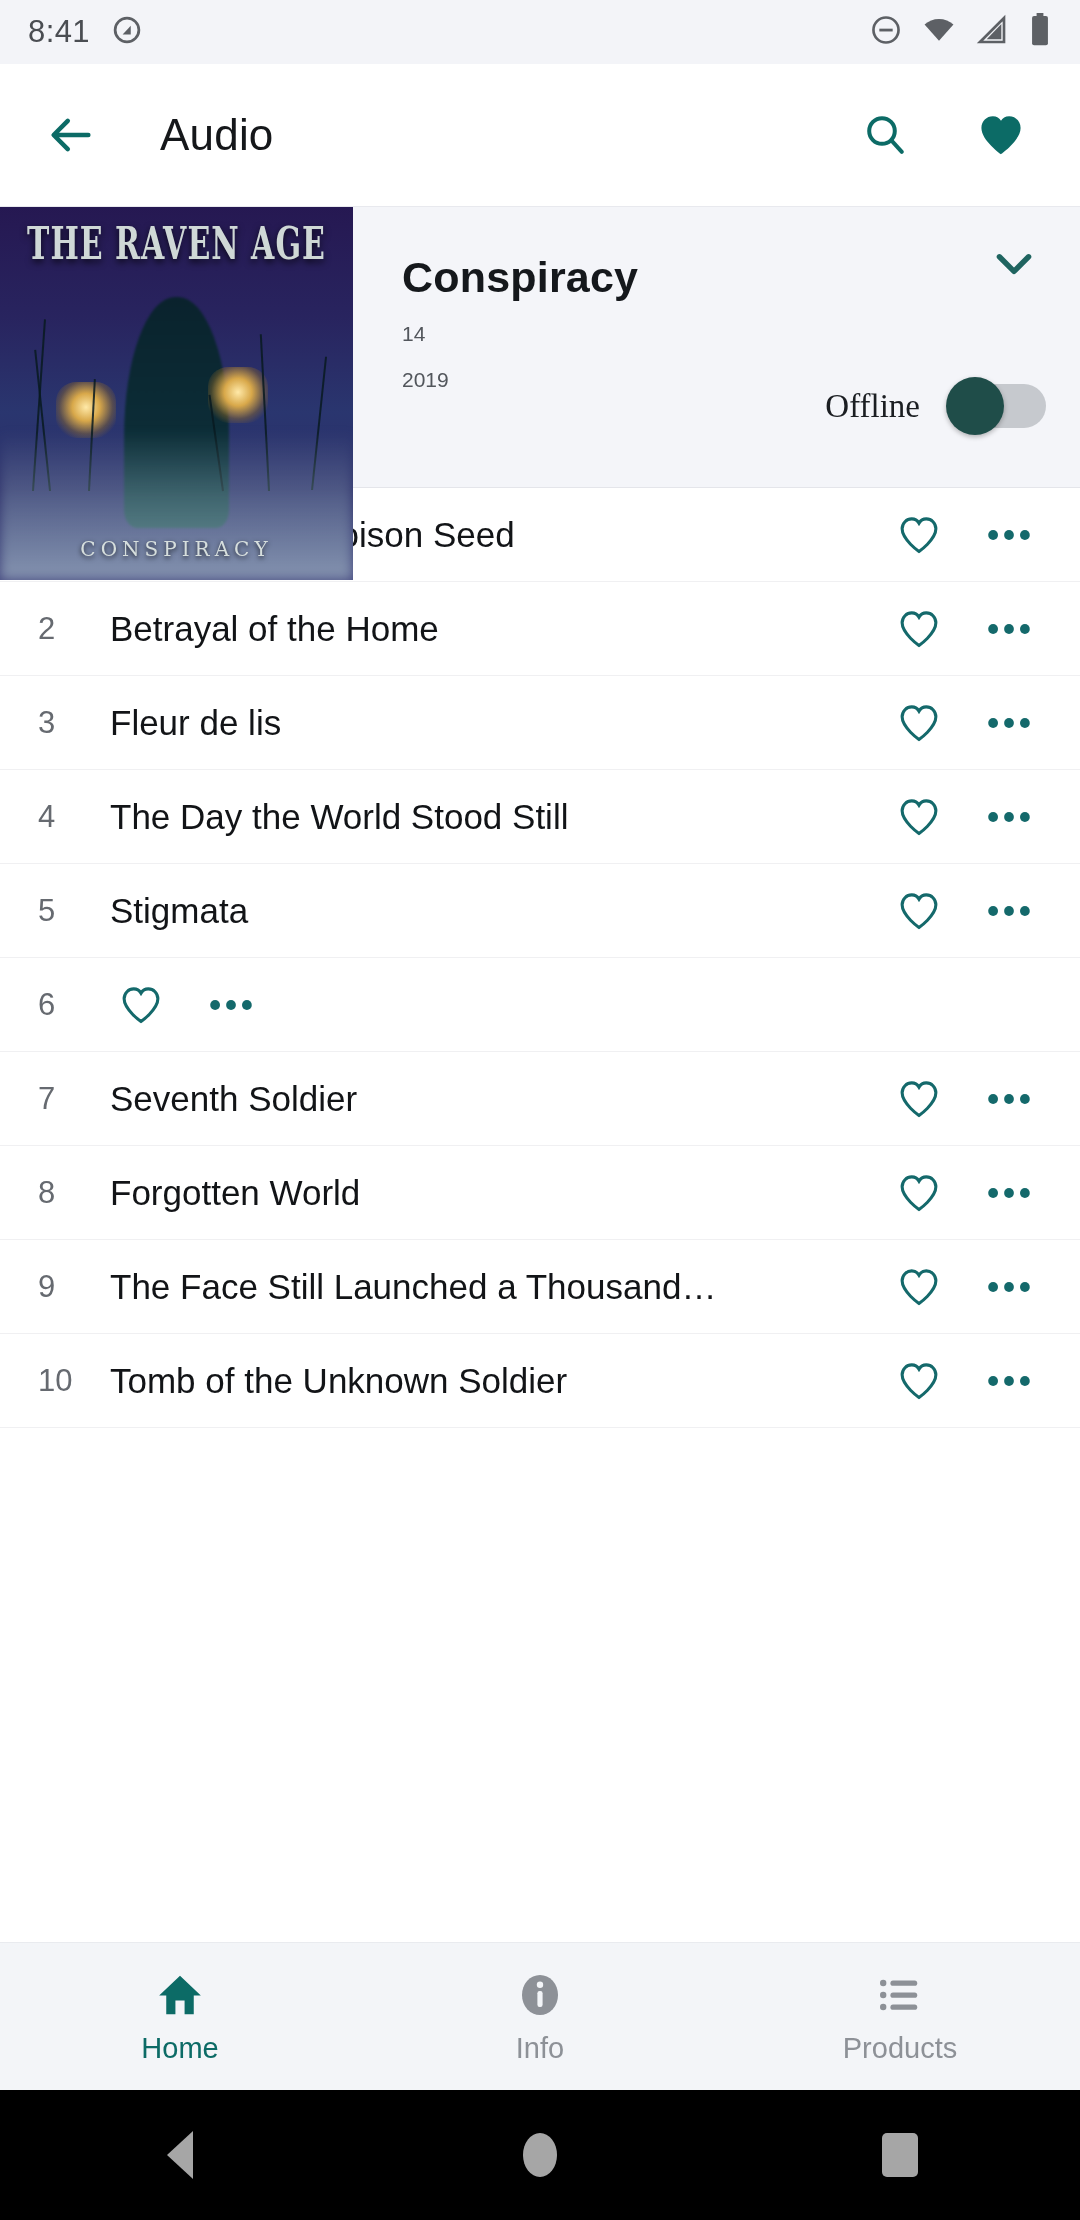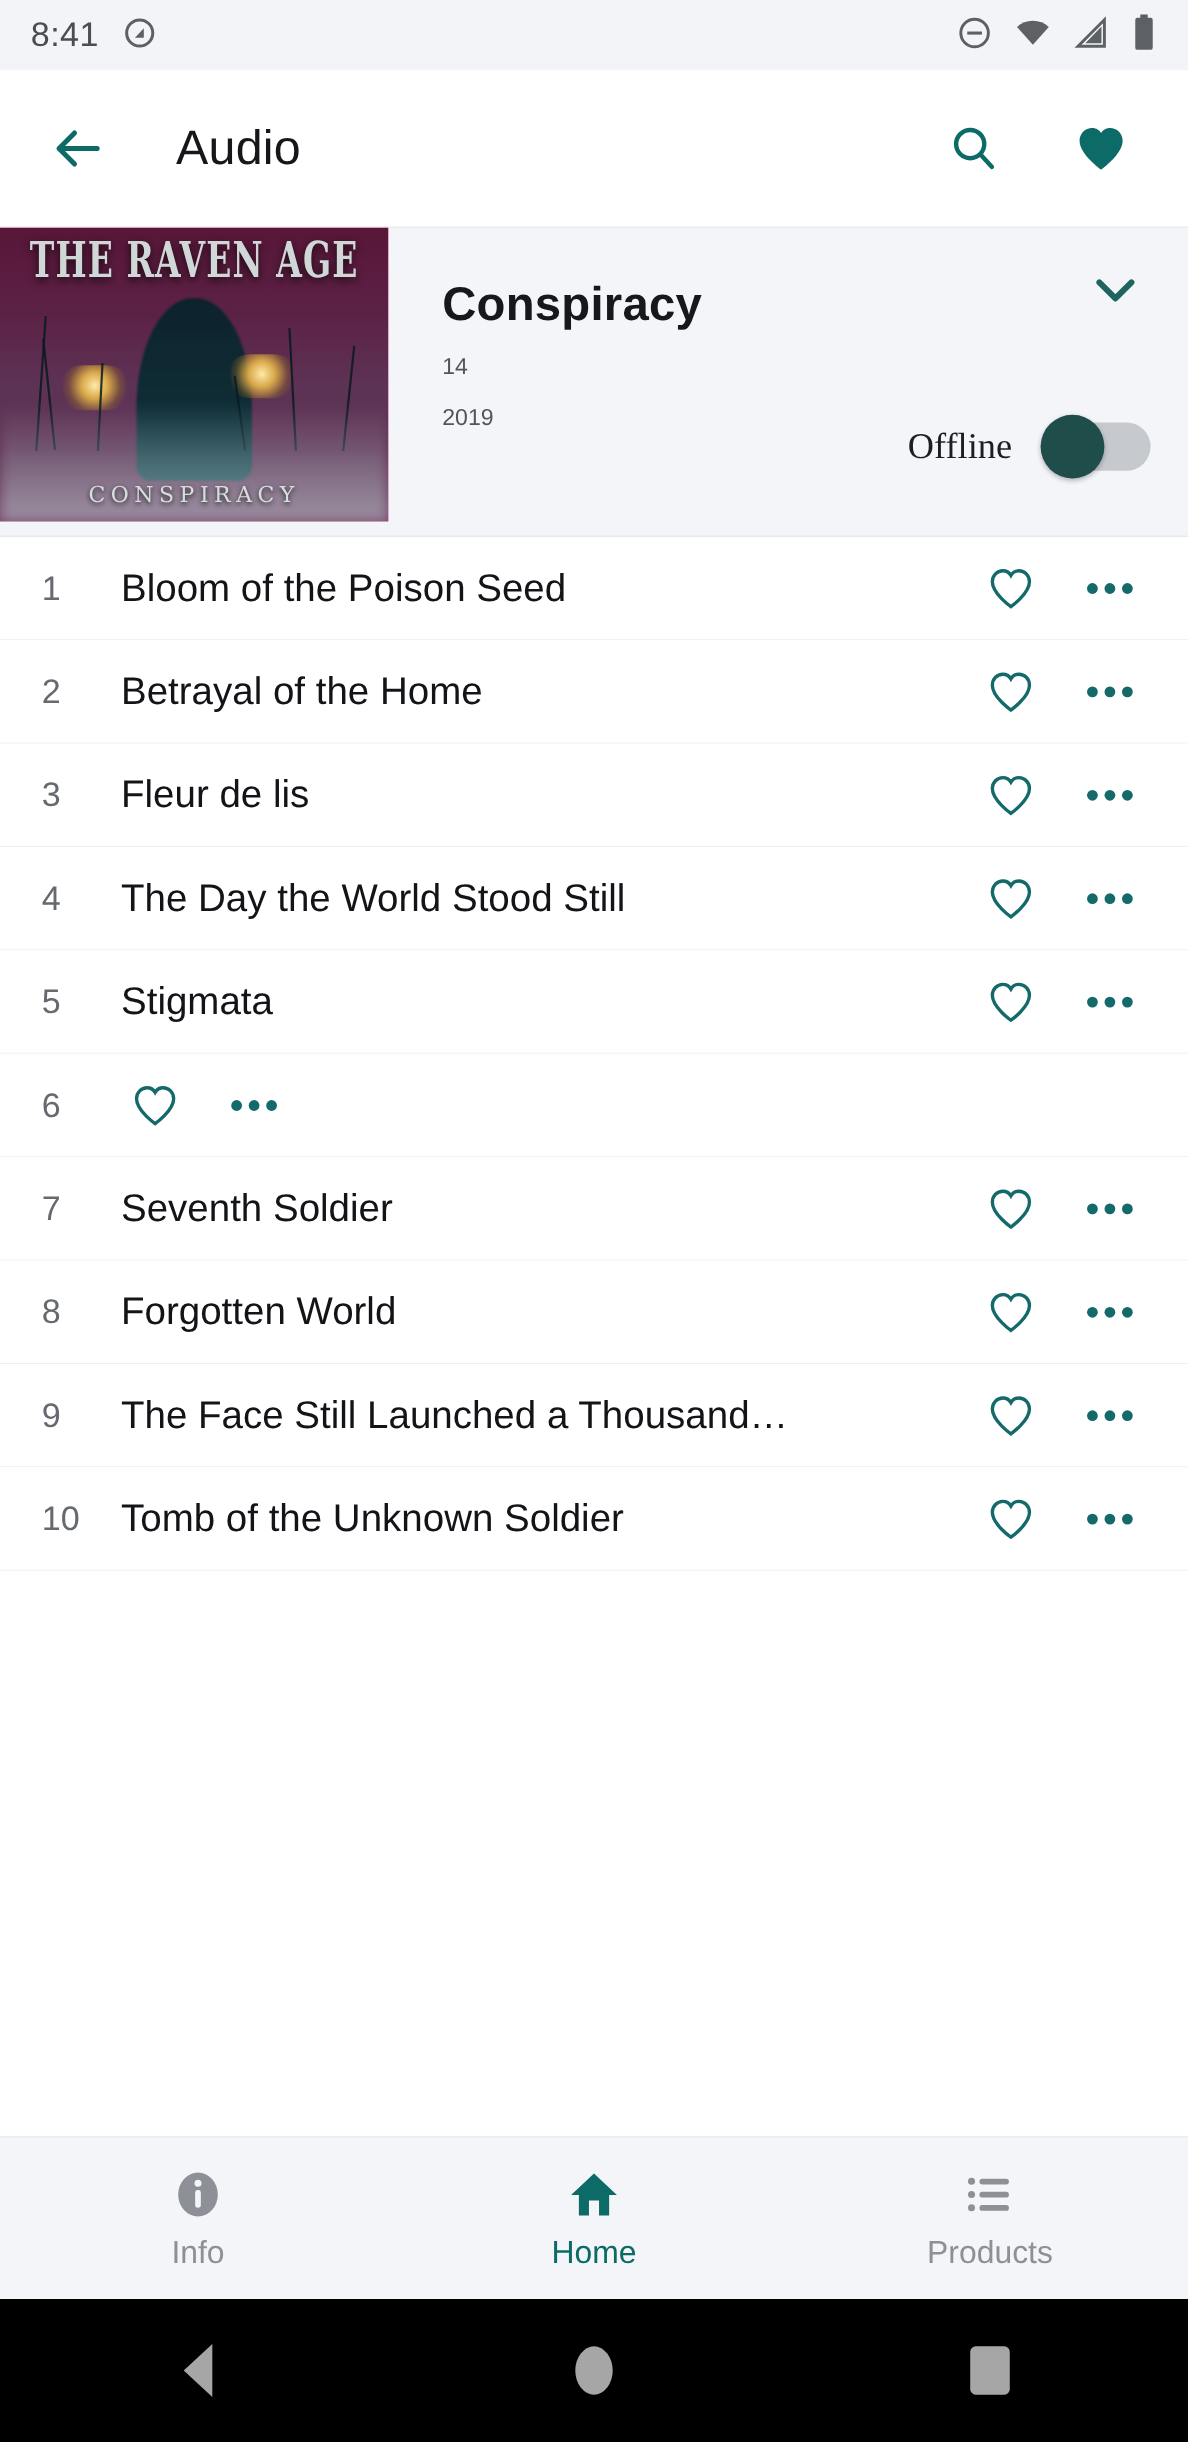--- a/index.html
+++ b/index.html
@@ -41,24 +41,24 @@
   
   .album-header {
     flex:0 0 282px; height:282px;
     background:#f4f5f9;
     display:flex;
     position:relative;
     border-top:1px solid #e8e9ee;
     border-bottom:1px solid #e4e5ea;
   }
   .album-art {
-    width:353px; height:267px; flex:0 0 353px;
+    width:353px; height:373px; flex:0 0 353px;
     margin-top:-0px;
     position:relative; overflow:hidden;
-    background:#be185d;
+    background:#4c1d95;
   }
   .album-art .sky {
     position:absolute; inset:0;
     background:
       radial-gradient(ellipse 55% 38% at 50% 46%, rgba(60,205,175,.78) 0%, rgba(26,120,112,.42) 42%, rgba(10,40,46,0) 72%),
       radial-gradient(ellipse 80% 55% at 50% 90%, rgba(150,190,195,.45) 0%, rgba(30,70,80,.12) 55%, rgba(0,0,0,0) 80%),
       linear-gradient(180deg, #06151c 0%, #0a2830 28%, #10545a 52%, #19ararar 60%, #123c44 74%, #1c4a52 88%, #2b5b60 100%);
   }
   .album-art .sky2 {
     position:absolute; inset:0;
@@ -474,37 +474,37 @@
             <circle cx="18" cy="5" r="4" fill="#14696b"></circle>
             <circle cx="31" cy="5" r="4" fill="#14696b"></circle>
           </svg>
       </span>
     </span>
   </div>
 
 </div>
 
 <div class="bottomnav">
+  <div class="nav-item active">
+    <span class="nav-icon">
+      <svg width="50" height="50" viewBox="0 0 24 24">
+          <path d="M12 2.8 L22 12.2 L18.6 12.2 L18.6 21.2 L14.2 21.2 L14.2 14.6 L9.8 14.6 L9.8 21.2 L5.4 21.2 L5.4 12.2 L2 12.2 Z" fill="#0c6b66"></path>
+        </svg>
+    </span>
+    <span class="nav-label">Home</span>
+  </div>
   <div class="nav-item">
     <span class="nav-icon">
       <svg width="48" height="48" viewBox="0 0 24 24">
           <ellipse cx="12" cy="12" rx="9" ry="10" fill="#8d9197"></ellipse>
           <rect x="10.7" y="10" width="2.6" height="8" rx="1.1" fill="#f3f5f8"></rect>
           <circle cx="12" cy="6.9" r="1.6" fill="#f3f5f8"></circle>
         </svg>
     </span>
     <span class="nav-label">Info</span>
-  </div>
-  <div class="nav-item active">
-    <span class="nav-icon">
-      <svg width="50" height="50" viewBox="0 0 24 24">
-          <path d="M12 2.8 L22 12.2 L18.6 12.2 L18.6 21.2 L14.2 21.2 L14.2 14.6 L9.8 14.6 L9.8 21.2 L5.4 21.2 L5.4 12.2 L2 12.2 Z" fill="#0c6b66"></path>
-        </svg>
-    </span>
-    <span class="nav-label">Home</span>
   </div>
   <div class="nav-item">
     <span class="nav-icon">
       <svg width="48" height="48" viewBox="0 0 24 24">
         <circle cx="3.6" cy="6" r="1.6" fill="#8d9197"></circle>
           <rect x="7.2" y="4.8" width="13.4" height="2.6" rx="1.3" fill="#8d9197"></rect>
         <circle cx="3.6" cy="12" r="1.6" fill="#8d9197"></circle>
           <rect x="7.2" y="10.8" width="13.4" height="2.6" rx="1.3" fill="#8d9197"></rect>
         <circle cx="3.6" cy="18" r="1.6" fill="#8d9197"></circle>
           <rect x="7.2" y="16.8" width="13.4" height="2.6" rx="1.3" fill="#8d9197"></rect>

